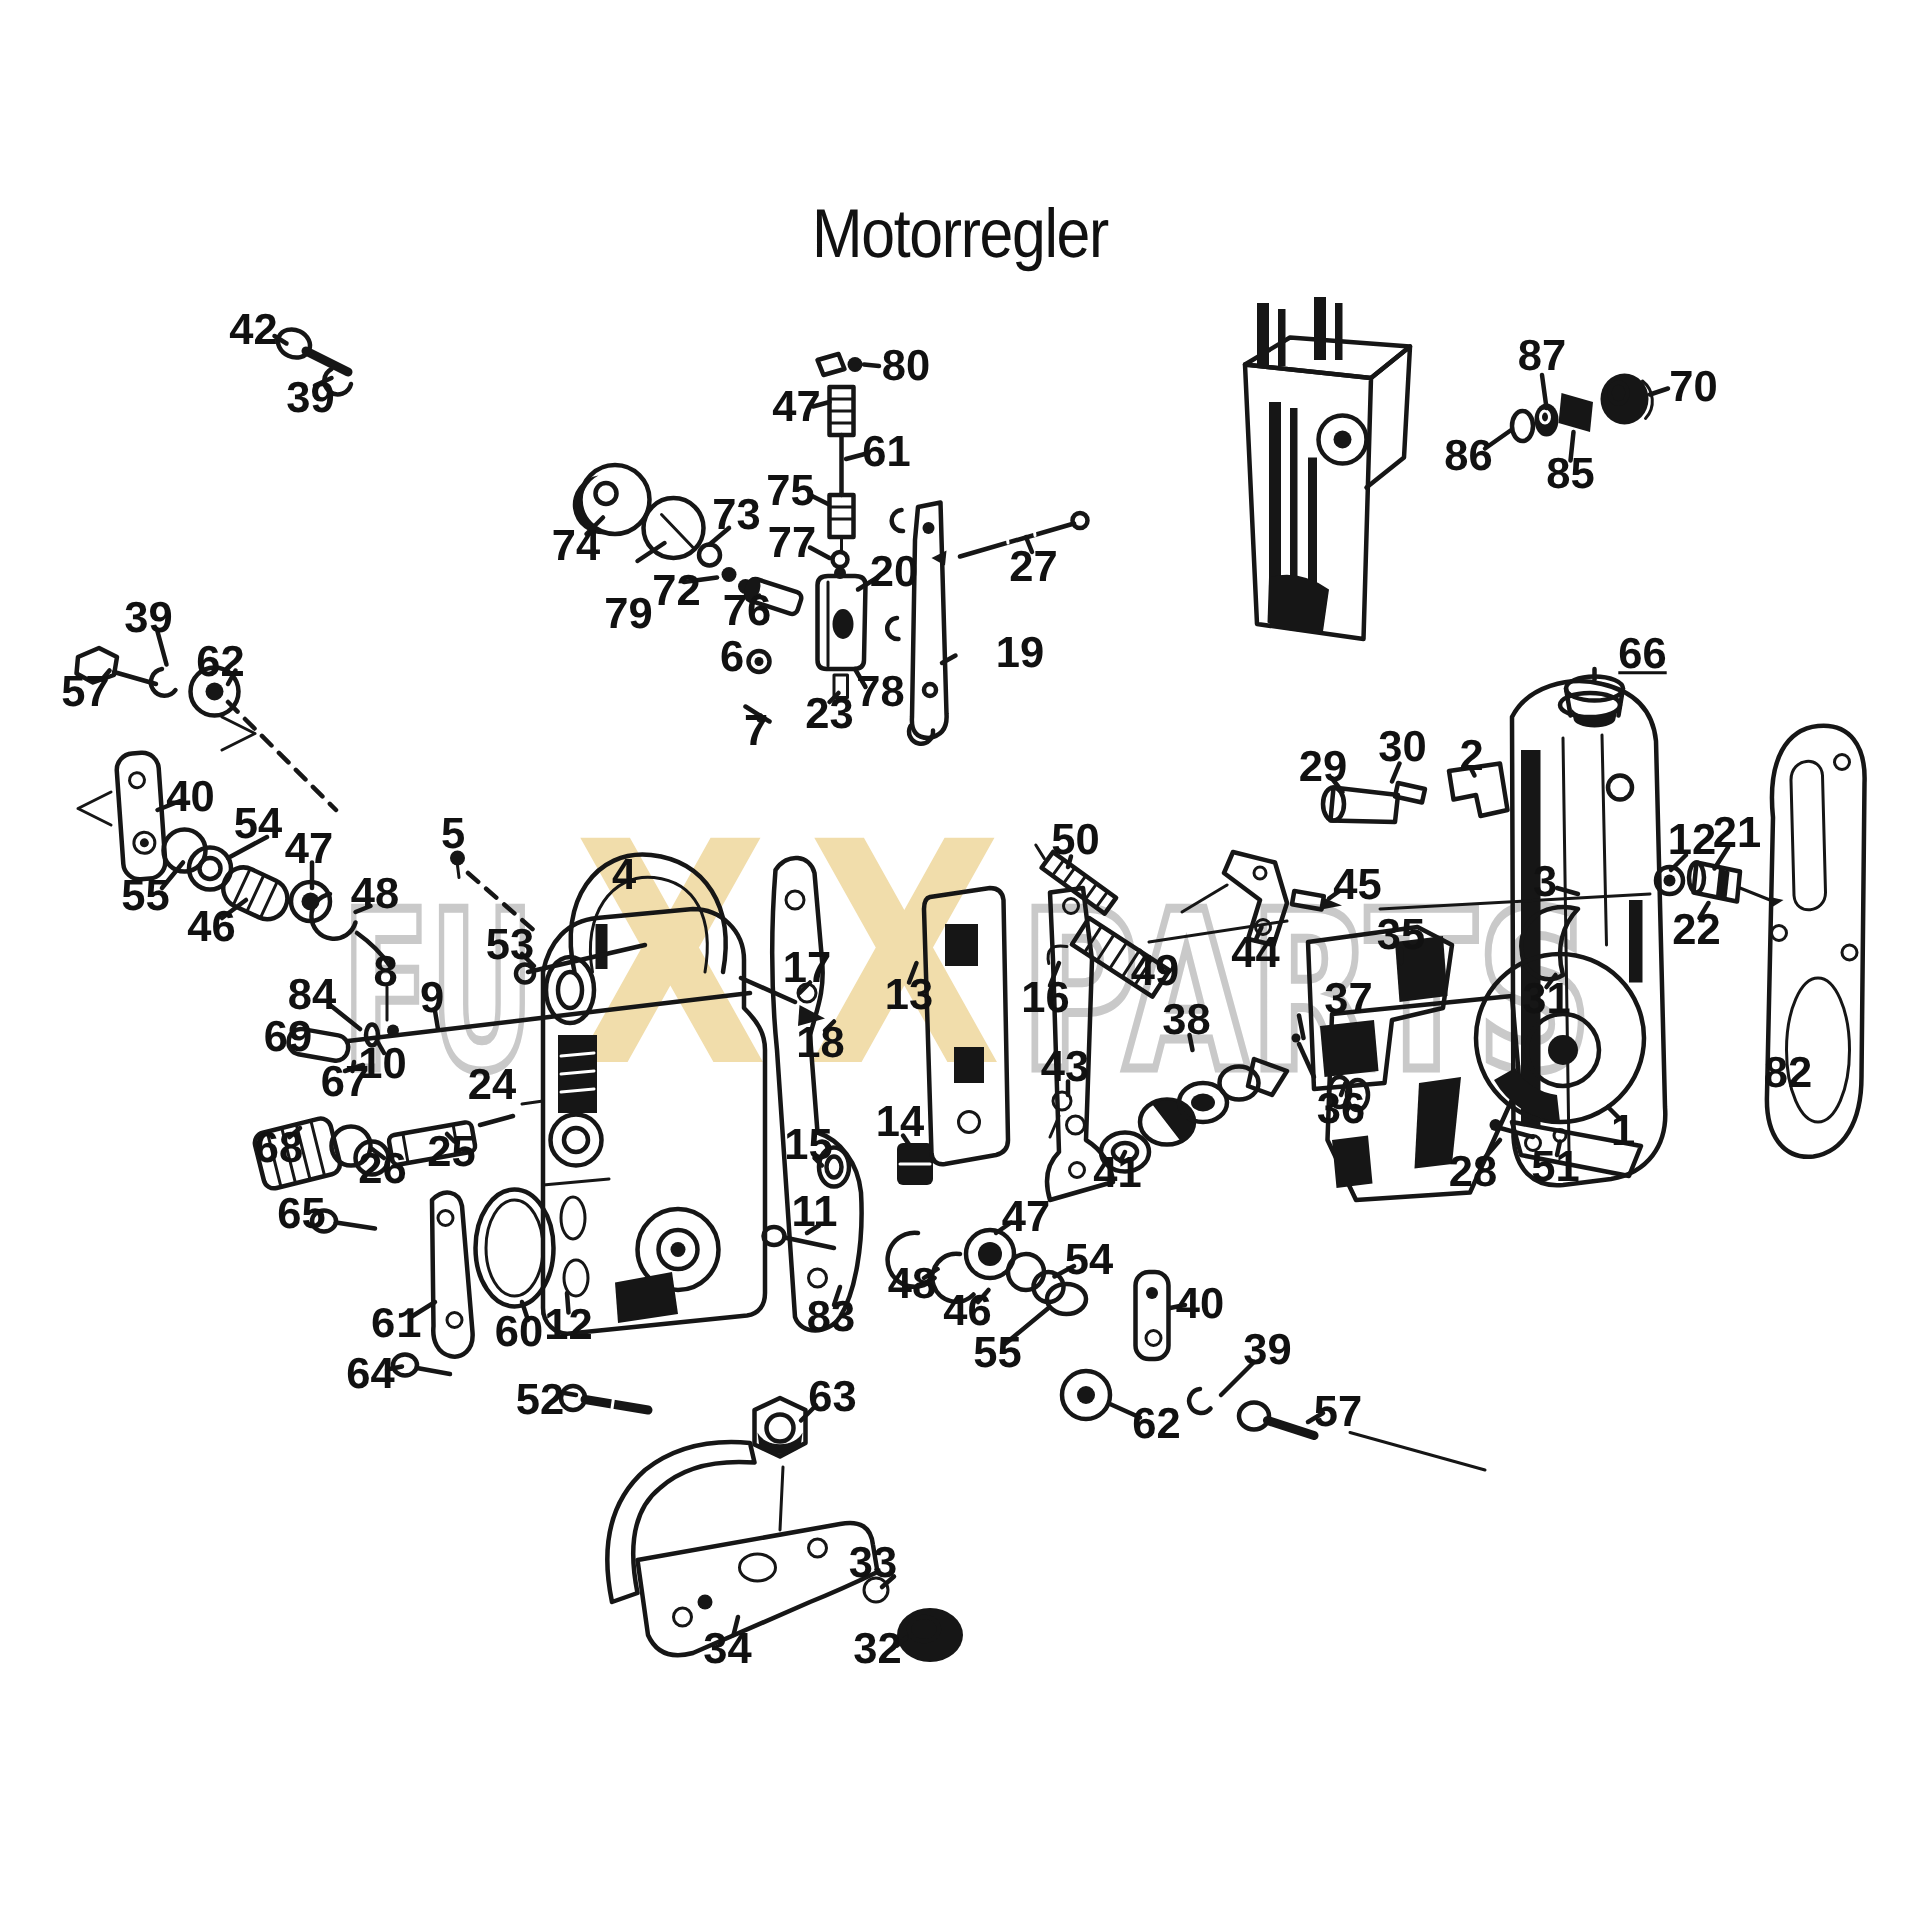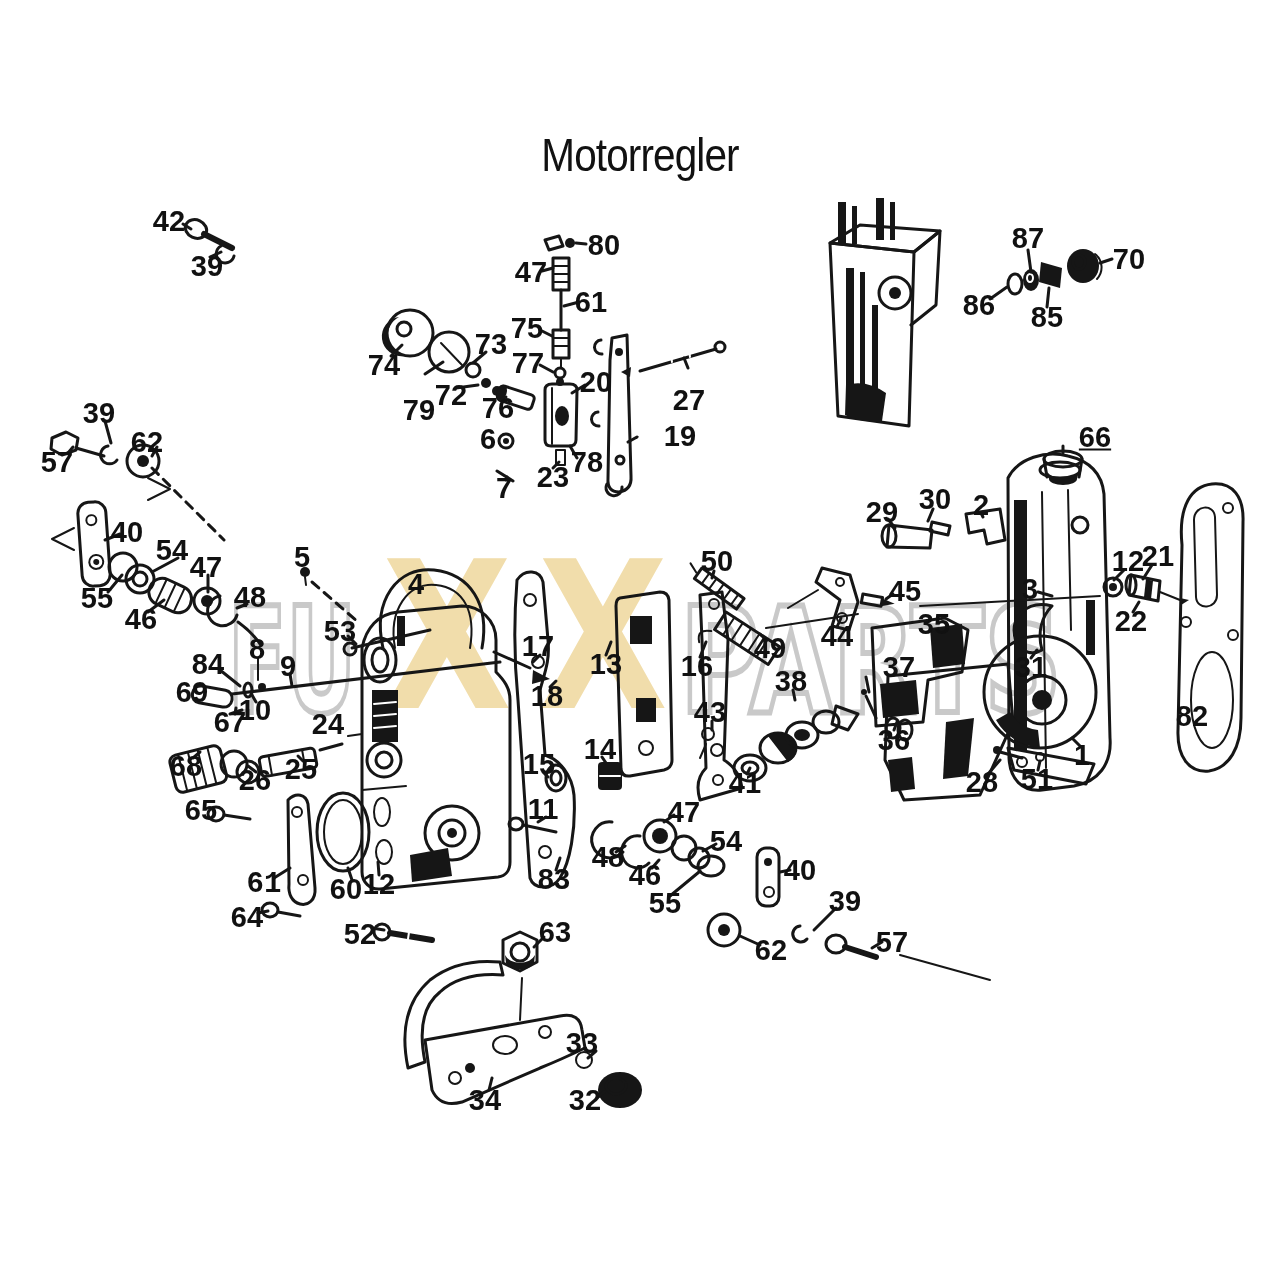--- a/index.html
+++ b/index.html
@@ -518,21 +518,21 @@
       <div class="callout" style="left: 504px; top: 488px;">7</div>
       <div class="callout" style="left: 604px; top: 245px;">80</div>
       <div class="callout" style="left: 531px; top: 272px;">47</div>
       <div class="callout" style="left: 591px; top: 302px;">61</div>
       <div class="callout" style="left: 527px; top: 328px;">75</div>
       <div class="callout" style="left: 528px; top: 363px;">77</div>
       <div class="callout" style="left: 596px; top: 382px;">20</div>
       <div class="callout" style="left: 553px; top: 477px;">23</div>
       <div class="callout" style="left: 587px; top: 462px;">78</div>
       <div class="callout" style="left: 646px; top: 436px; margin-left: 34px;">19</div>
-      <div class="callout" style="left: 689px; top: 400px;">27</div>
+      <div class="callout" style="left: 689px; top: 379px;">27</div>
       <div class="callout" style="left: 1028px; top: 238px;">87</div>
       <div class="callout" style="left: 1129px; top: 259px;">70</div>
       <div class="callout" style="left: 979px; top: 305px;">86</div>
       <div class="callout" style="left: 1047px; top: 317px;">85</div>
       <div class="callout" style="left: 1095px; top: 437px; text-decoration: underline;">66</div>
       <div class="callout" style="left: 99px; top: 413px;">39</div>
       <div class="callout" style="left: 57px; top: 462px;">57</div>
       <div class="callout" style="left: 147px; top: 442px;">62</div>
       <div class="callout" style="left: 127px; top: 532px;">40</div>
       <div class="callout" style="left: 172px; top: 550px;">54</div>

